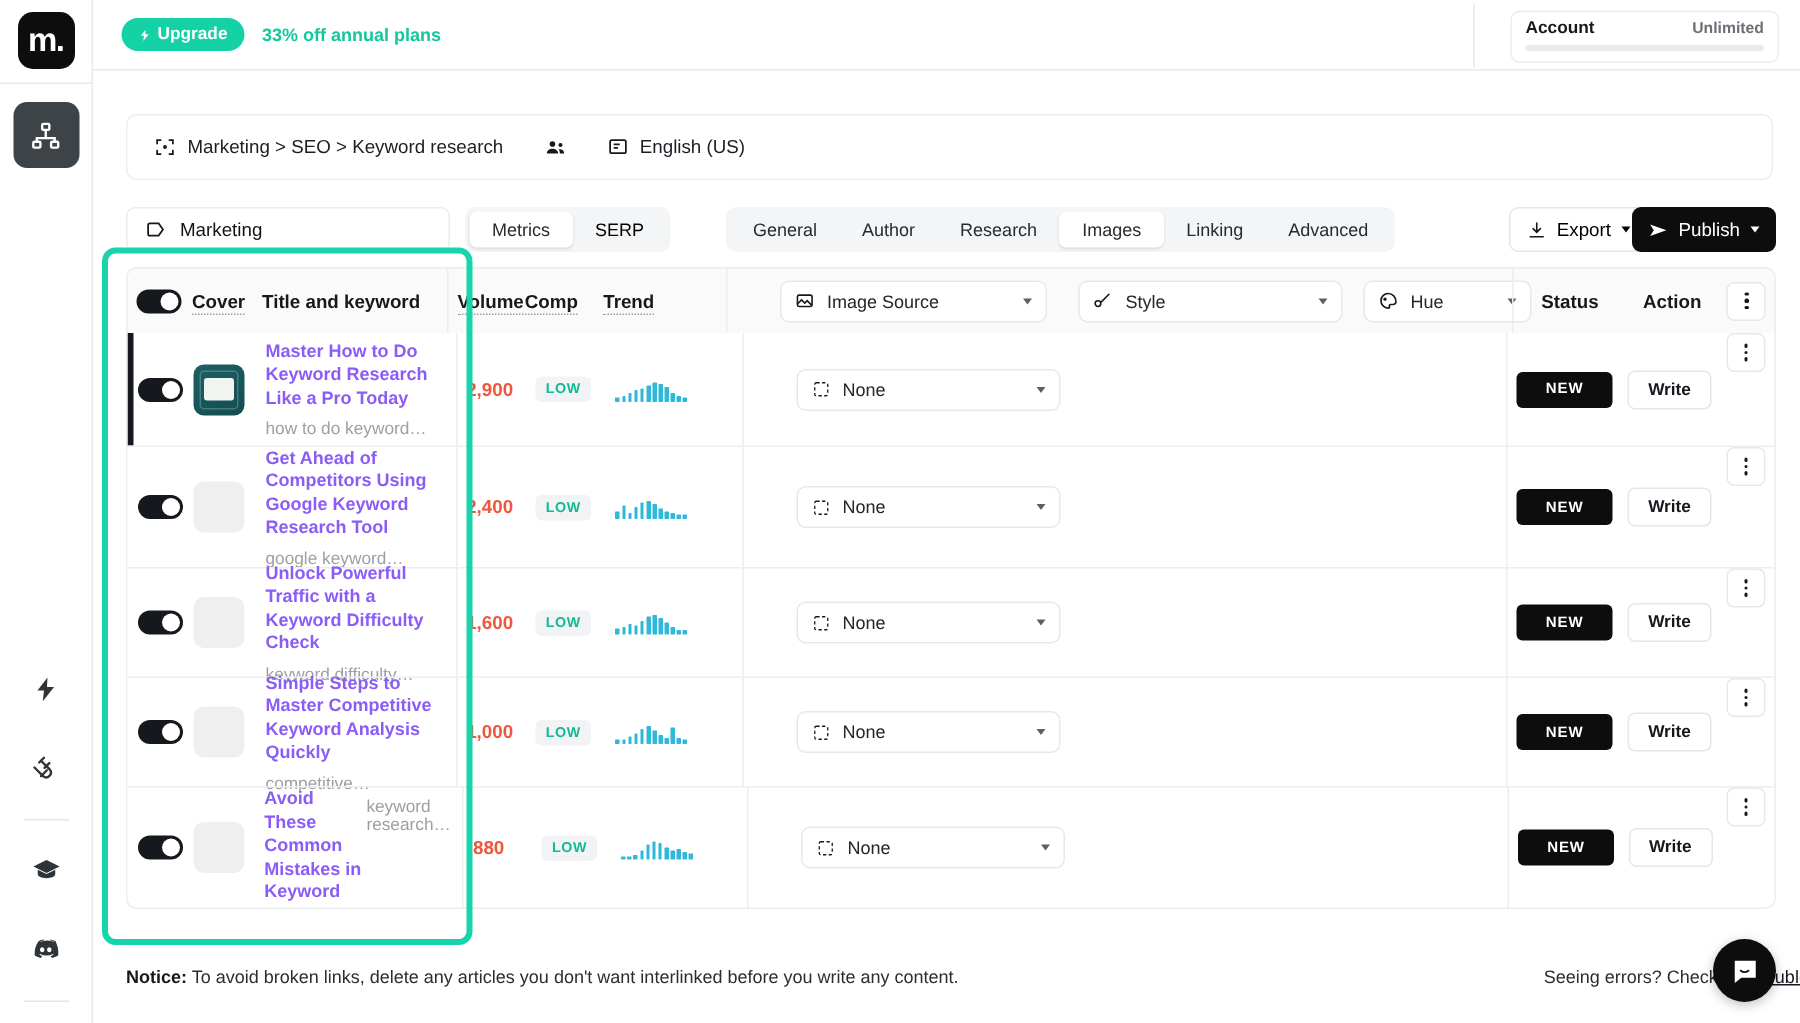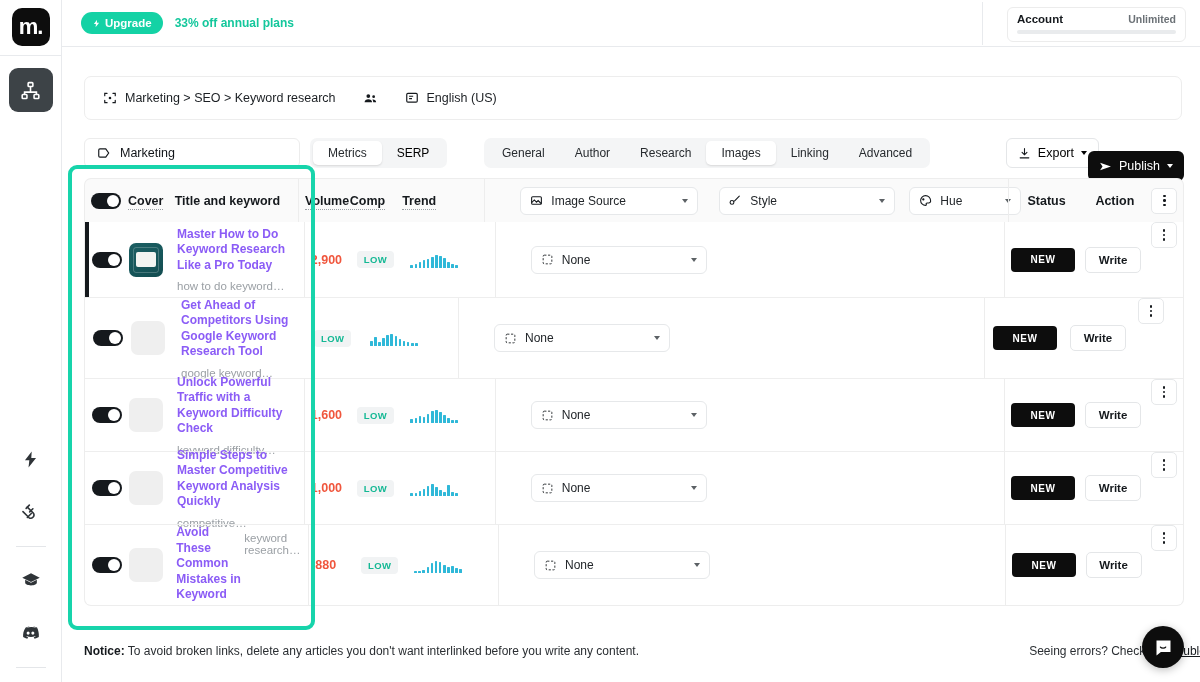--- a/index.html
+++ b/index.html
@@ -91,21 +91,21 @@
   .export-btn {
     position: absolute; right: 85px; top: 0; height: 30px; padding: 0 11px;
     border: 1px solid #e4e6e8; border-radius: 6px; background: #fff;
     display: flex; align-items: center; gap: 7px; font-size: 12.5px;
     font-family: inherit; cursor: pointer;
   }
   .publish-btn {
     position: absolute; right: 0; top: 0; height: 30px; padding: 0 11px;
     border: none; border-radius: 6px; background: #0d0d0d; color: #fff;
     display: flex; align-items: center; gap: 7px; font-size: 12.5px;
-    font-family: inherit; font-weight: 500; cursor: pointer; margin-top: 13px;
+    font-family: inherit; font-weight: 500; cursor: pointer;
   }
   .caret { width: 0; height: 0; border-left: 3.5px solid transparent;
            border-right: 3.5px solid transparent; border-top: 4.5px solid currentColor; }
 
   
   .table { position: absolute; left: 84px; top: 178px; width: 1100px; height: 450px; }
   .colhead {
     display: flex; height: 44px; align-items: center;
     background: #fafafa; border: 1px solid #ededed; border-bottom: none;
     border-radius: 7px 7px 0 0;
@@ -463,20 +463,23 @@
       <div class="toggle"></div>
     </div>
     <div class="c-cov cell">
       <div class="thumb "></div>
     </div>
     <div class="c-ttl cell" style="flex-direction:column;align-items:flex-start;justify-content:center;padding-right:8px">
       <div class="title">Get Ahead of Competitors Using Google Keyword Research Tool</div>
       <div class="kw">google keyword…</div>
     </div>
     <div class="vline"></div>
+    <div class="c-vol cell">
+      <span class="vol">2,400</span>
+    </div>
     <div class="c-cmp cell">
       <span class="comp-badge">LOW</span>
     </div>
     <div class="c-trd cell">
       <span class="spark">
               <i style="height:5px"></i>
               <i style="height:9px"></i>
               <i style="height:4px"></i>
               <i style="height:8px"></i>
               <i style="height:11px"></i>

